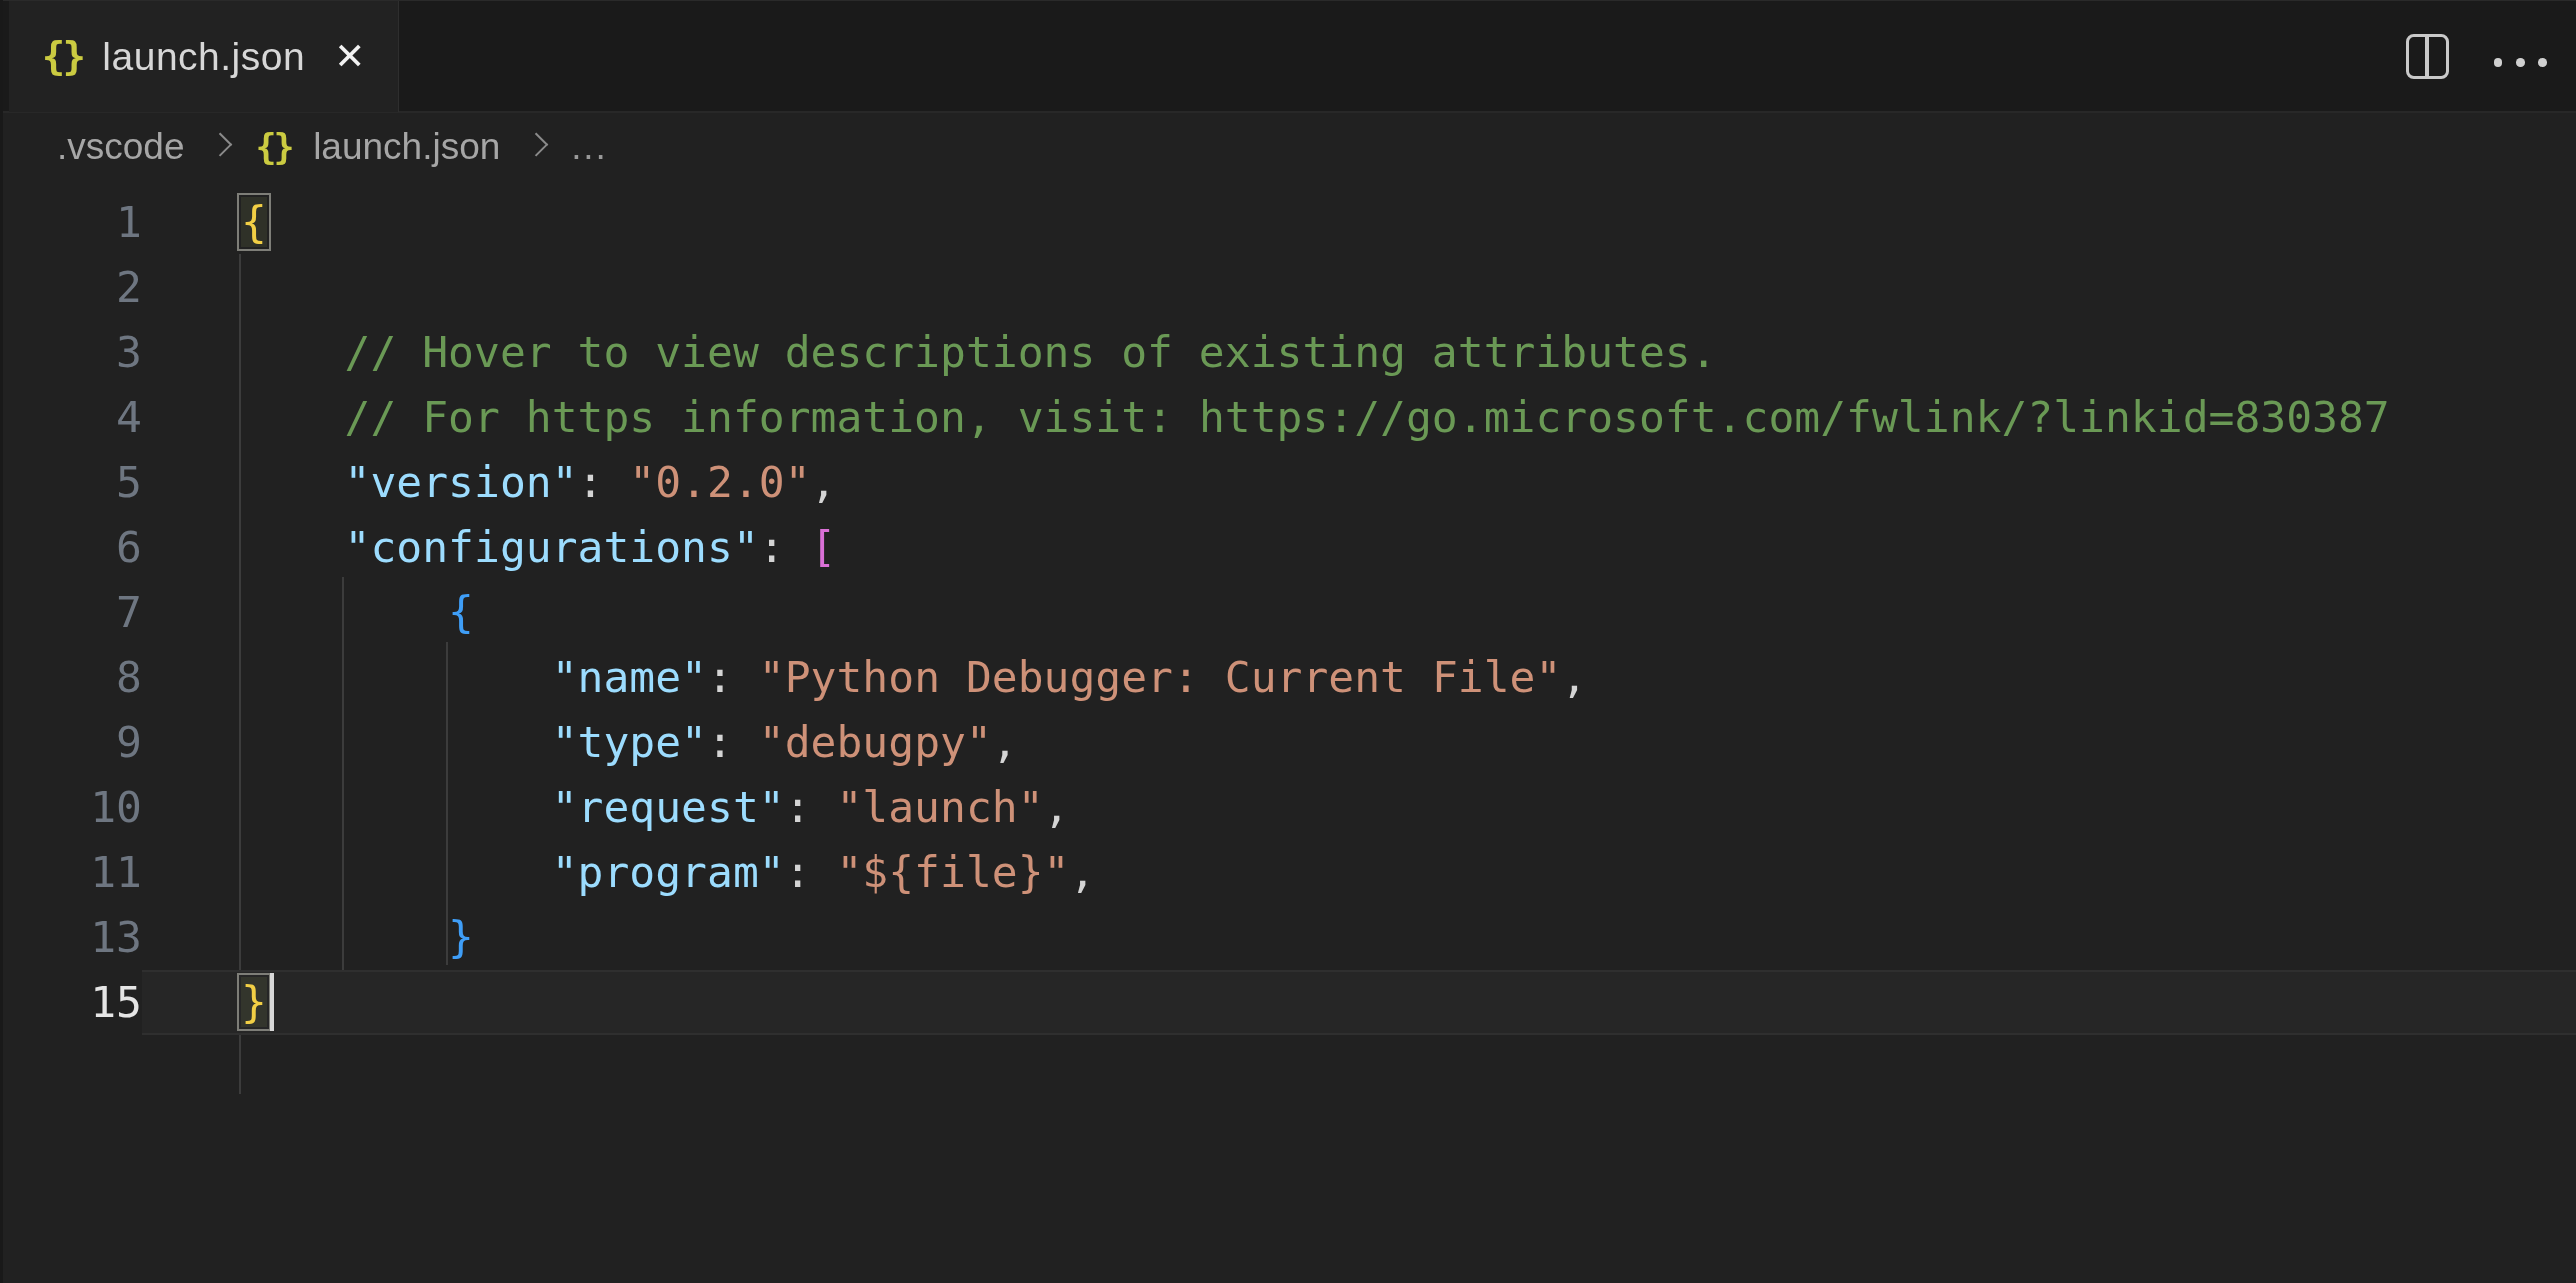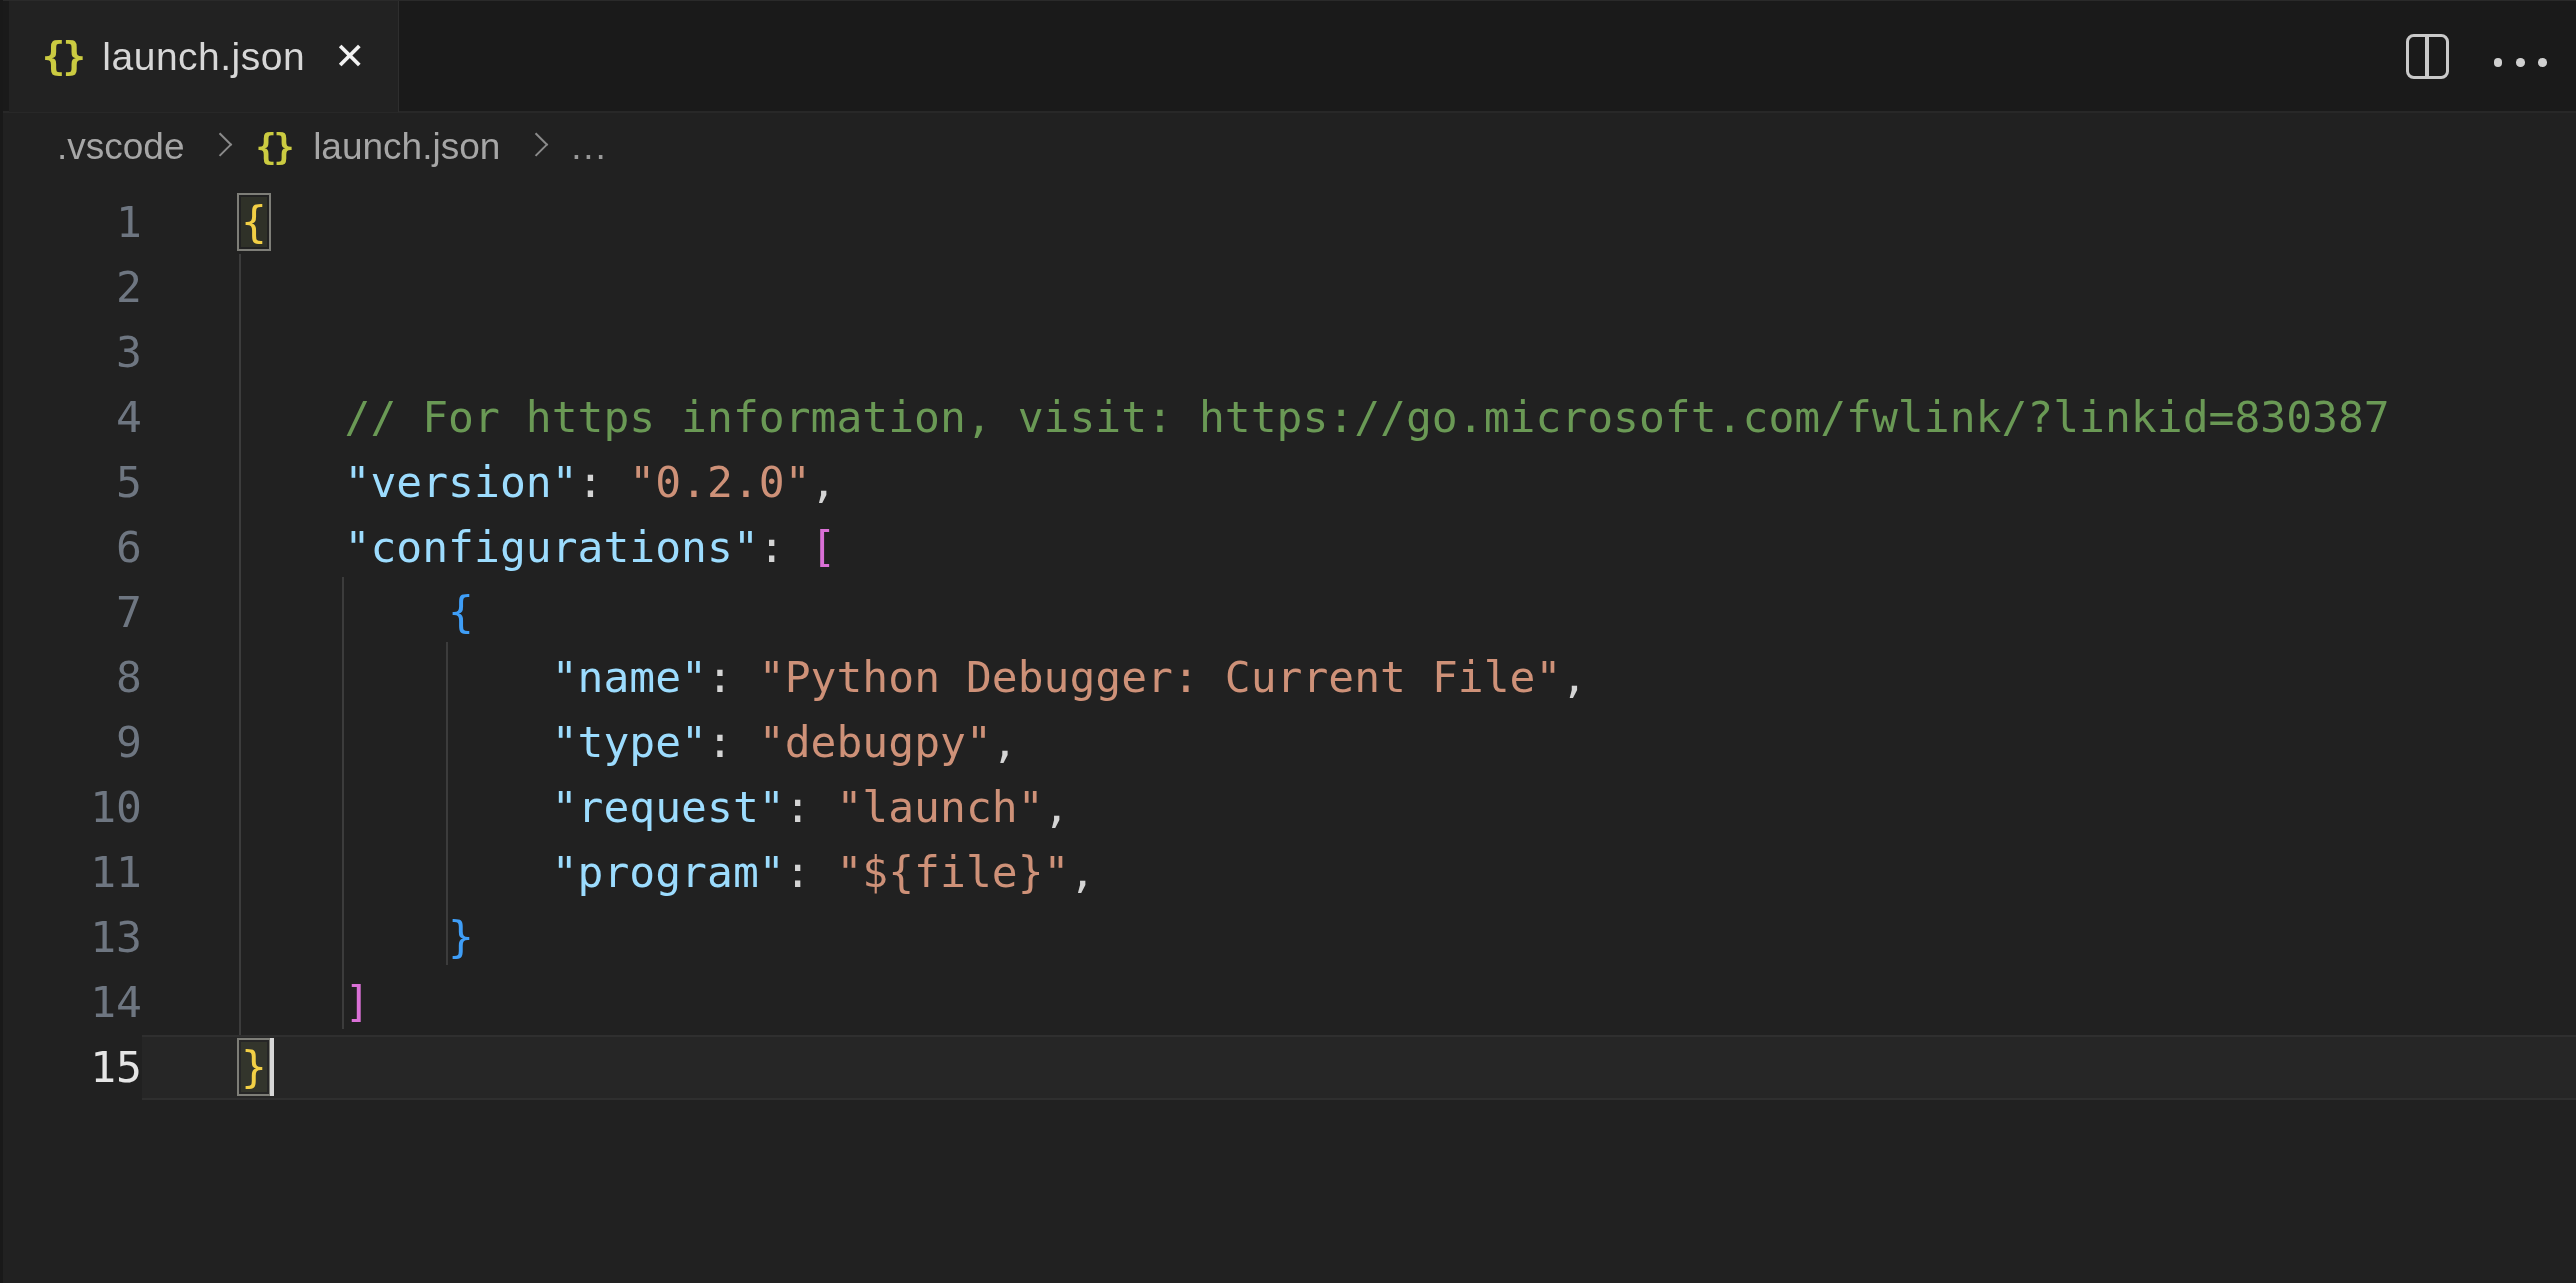--- a/index.html
+++ b/index.html
@@ -149,21 +149,21 @@
         <div class="line">
           <div class="ln">1</div>
           <div class="code"><span class="b1 match">{</span></div>
         </div>
         <div class="line">
           <div class="ln">2</div>
           <div class="code"><span class="pn">    </span></div>
         </div>
         <div class="line">
           <div class="ln">3</div>
-          <div class="code"><span class="pn">    </span></div>
+          <div class="code"><span class="pn">    </span><span class="cm">// Hover to view descriptions of existing attributes.</span></div>
         </div>
         <div class="line">
           <div class="ln">4</div>
           <div class="code"><span class="pn">    </span><span class="cm">// For https information, visit: </span><span class="cm lnk">https://go.microsoft.com/fwlink/?linkid=830387</span></div>
         </div>
         <div class="line">
           <div class="ln">5</div>
           <div class="code"><span class="pn">    </span><span class="key">"version"</span><span class="pn">: </span><span class="str">"0.2.0"</span><span class="pn">,</span></div>
         </div>
         <div class="line">
@@ -186,24 +186,20 @@
           <div class="ln">10</div>
           <div class="code"><span class="pn">            </span><span class="key">"request"</span><span class="pn">: </span><span class="str">"launch"</span><span class="pn">,</span></div>
         </div>
         <div class="line">
           <div class="ln">11</div>
           <div class="code"><span class="pn">            </span><span class="key">"program"</span><span class="pn">: </span><span class="str">"${file}"</span><span class="pn">,</span></div>
         </div>
         <div class="line">
           <div class="ln">13</div>
           <div class="code"><span class="pn">        </span><span class="b3">}</span></div>
-        </div>
-        <div class="line">
-          <div class="ln">14</div>
-          <div class="code"><span class="pn">    </span><span class="b2">]</span></div>
         </div>
         <div class="line active">
           <div class="ln">15</div>
           <div class="code"><span class="b1 match">}</span><span class="cursor"></span></div>
         </div>
       </div>
   </div>
 
 </div>
 

